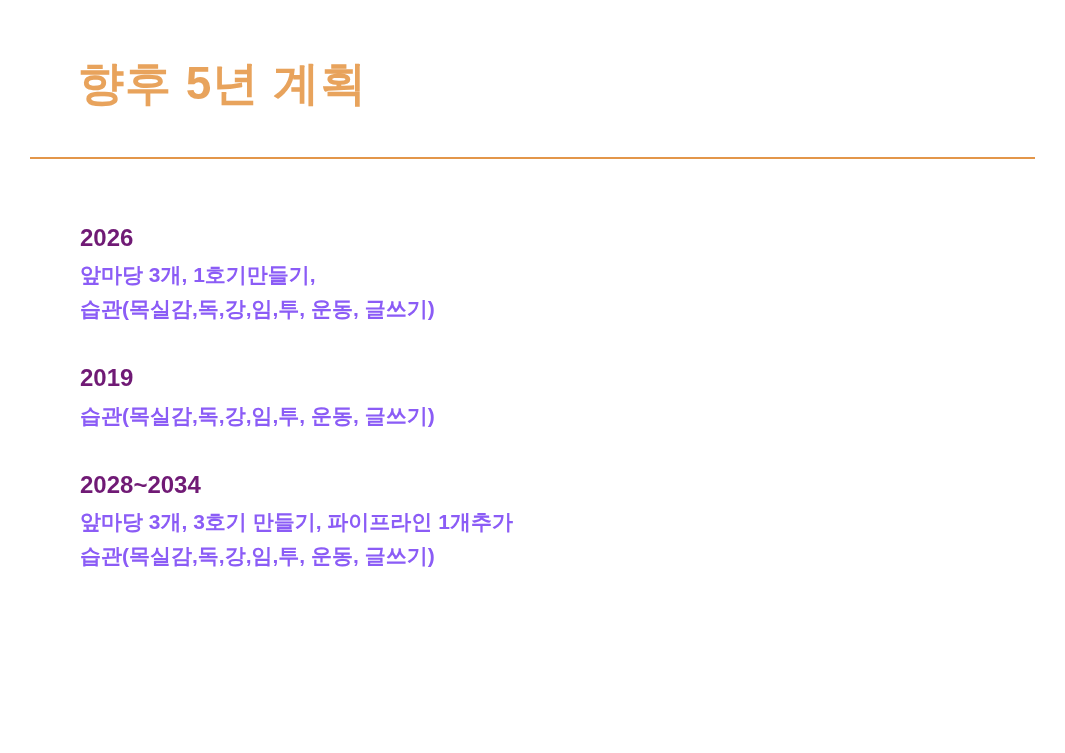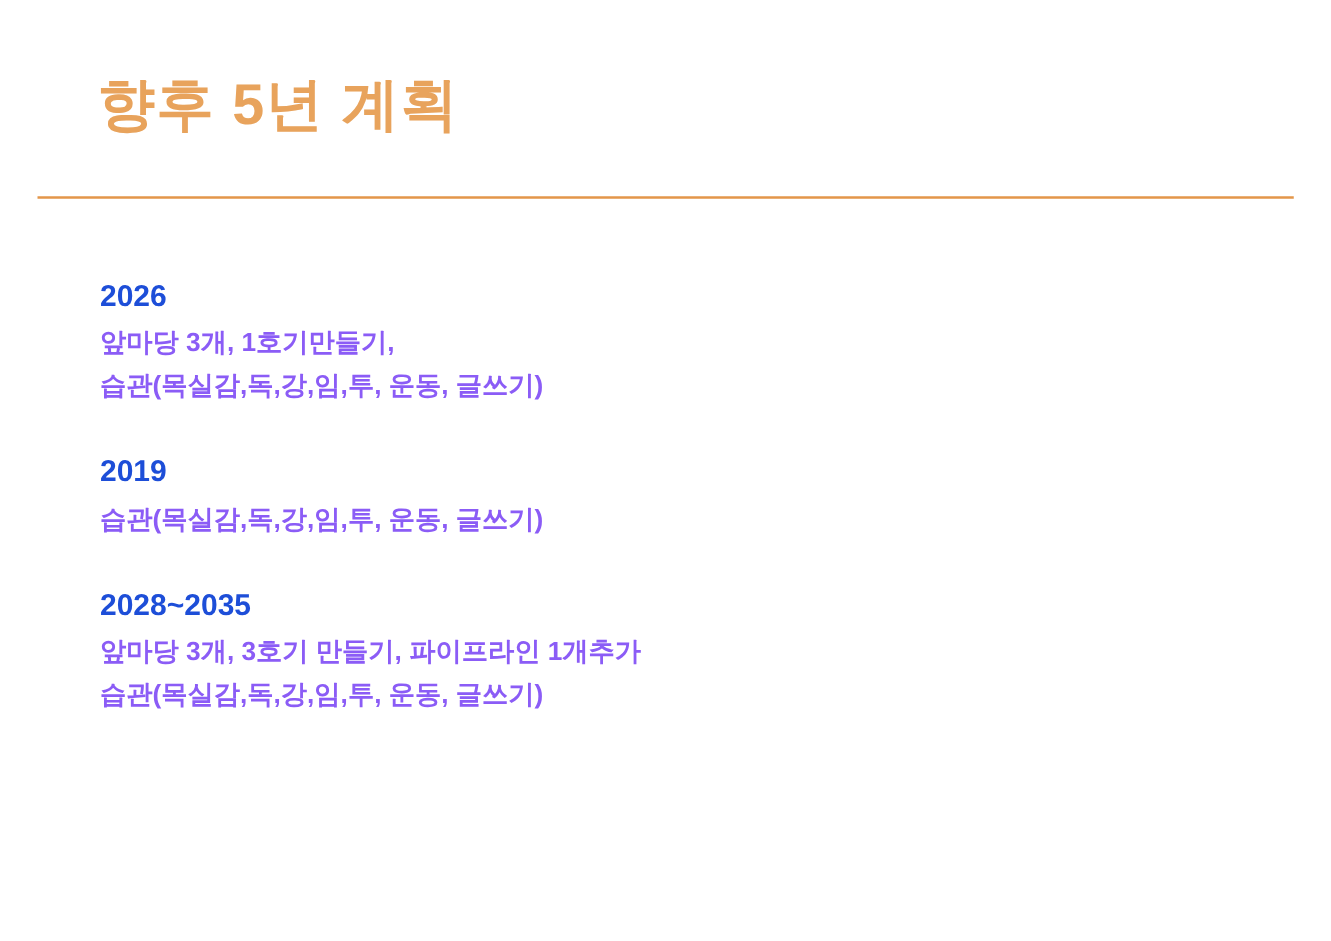--- a/index.html
+++ b/index.html
@@ -53,21 +53,21 @@
   .block {
     margin-bottom: 36px;
   }
   .block:last-child {
     margin-bottom: 0;
   }
 
   .block-year {
     font-size: 24px;
     font-weight: 700;
-    color: #1d4ed8;
+    color: #701a75;
     line-height: 1.35;
     margin-bottom: 4px;
   }
 
   .block-line {
     font-size: 21px;
     font-weight: 700;
     color: #8b5cf6;
     line-height: 1.62;
     white-space: nowrap;
@@ -89,19 +89,19 @@
       <div class="block-line">앞마당 3개, 1호기만들기,</div>
       <div class="block-line">습관(목실감,독,강,임,투, 운동, 글쓰기)</div>
     </div>
 
     <div class="block">
       <div class="block-year">2019</div>
       <div class="block-line">습관(목실감,독,강,임,투, 운동, 글쓰기)</div>
     </div>
 
     <div class="block">
-      <div class="block-year">2028~2035</div>
+      <div class="block-year">2028~2034</div>
       <div class="block-line">앞마당 3개, 3호기 만들기, 파이프라인 1개추가</div>
       <div class="block-line">습관(목실감,독,강,임,투, 운동, 글쓰기)</div>
     </div>
 
   </div>
 </div>
 
 </body></html>

